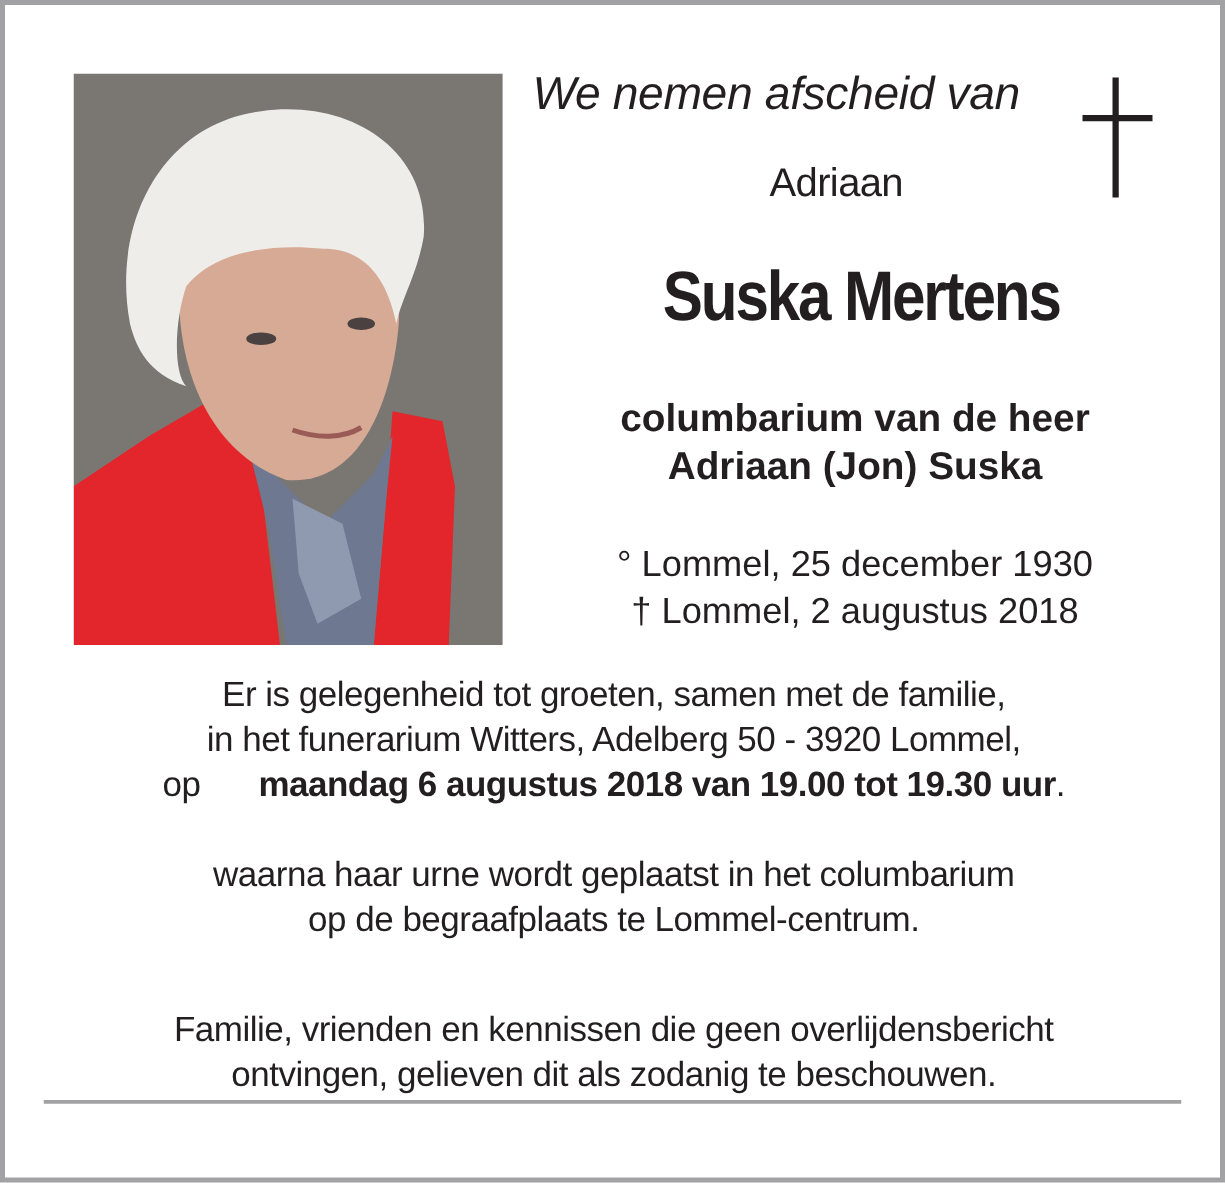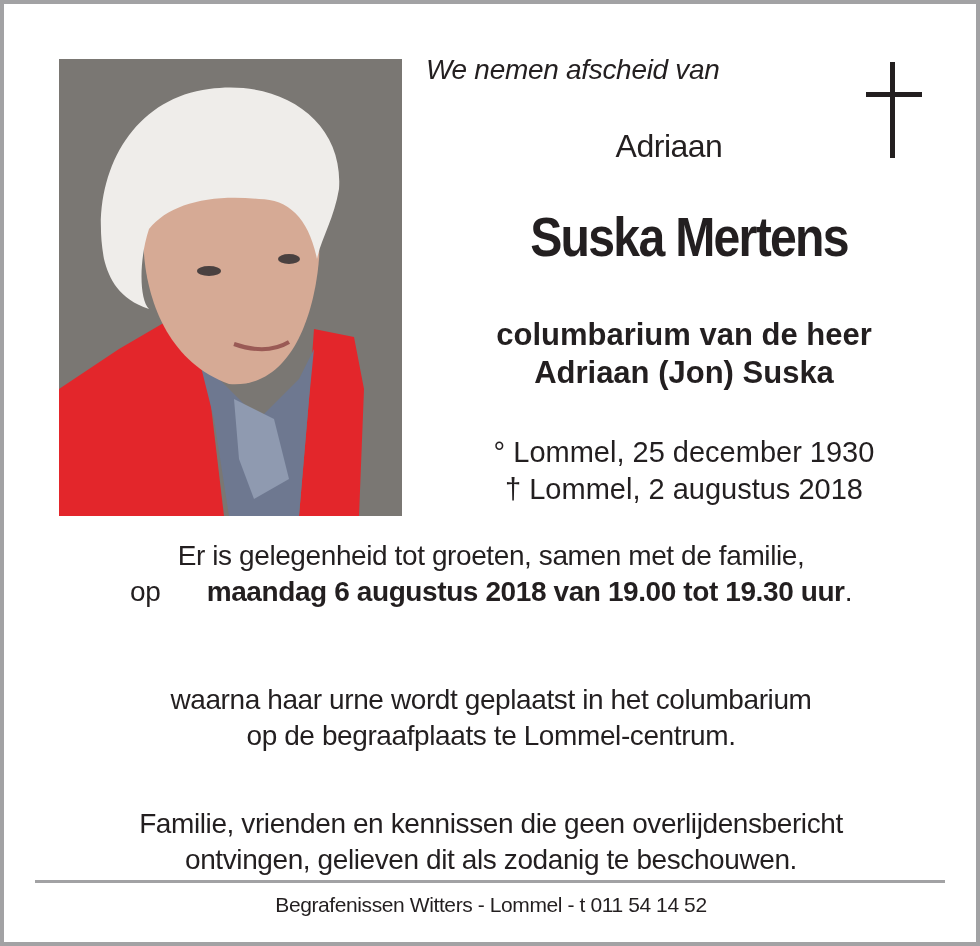--- a/index.html
+++ b/index.html
@@ -21,21 +21,21 @@
     overflow: hidden;
   }
   .cross {
     position: absolute; left: 862px; top: 58px; width: 56px; height: 96px;
   }
   .cross .v { position: absolute; left: 24px; top: 0; width: 5px; height: 96px; background: #231f20; }
   .cross .h { position: absolute; left: 0; top: 30px; width: 56px; height: 5px; background: #231f20; }
 
   .intro {
     position: absolute; left: 422px; top: 50px;
-    font-style: italic; font-size: 28px; letter-spacing: -0.3px;
+    font-style: italic; font-size: 37px; letter-spacing: -0.3px;
   }
   .title-line {
     position: absolute; left: 560px; top: 124px; width: 210px; text-align: center;
     font-size: 32px; letter-spacing: -0.5px;
   }
   .name {
     position: absolute; left: 440px; top: 200px; width: 490px; text-align: center;
     font-weight: bold; font-size: 56px; letter-spacing: -2px;
     transform: scaleX(0.86); transform-origin: center;
   }
@@ -104,28 +104,28 @@
     <div>Adriaan (Jon) Suska</div>
   </div>
 
   <div class="dates">
     <div>° Lommel, 25 december 1930</div>
     <div>† Lommel, 2 augustus 2018</div>
   </div>
 
   <div class="para p1">
     <div>Er is gelegenheid tot groeten, samen met de familie,</div>
+    <div>in het funerarium Witters, Adelberg 50 - 3920 Lommel,</div>
     <div><span>op </span><b>maandag 6 augustus 2018 van 19.00 tot 19.30 uur</b><span>.</span></div>
   </div>
 
   <div class="para p2">
     <div>waarna haar urne wordt geplaatst in het columbarium</div>
     <div>op de begraafplaats te Lommel-centrum.</div>
   </div>
 
   <div class="para p3">
     <div>Familie, vrienden en kennissen die geen overlijdensbericht</div>
     <div>ontvingen, gelieven dit als zodanig te beschouwen.</div>
   </div>
 
   <div class="rule"></div>
-  <div class="footer">Begrafenissen Witters - Lommel - t 011 54 14 52</div>
 </div>
 
 </body></html>

